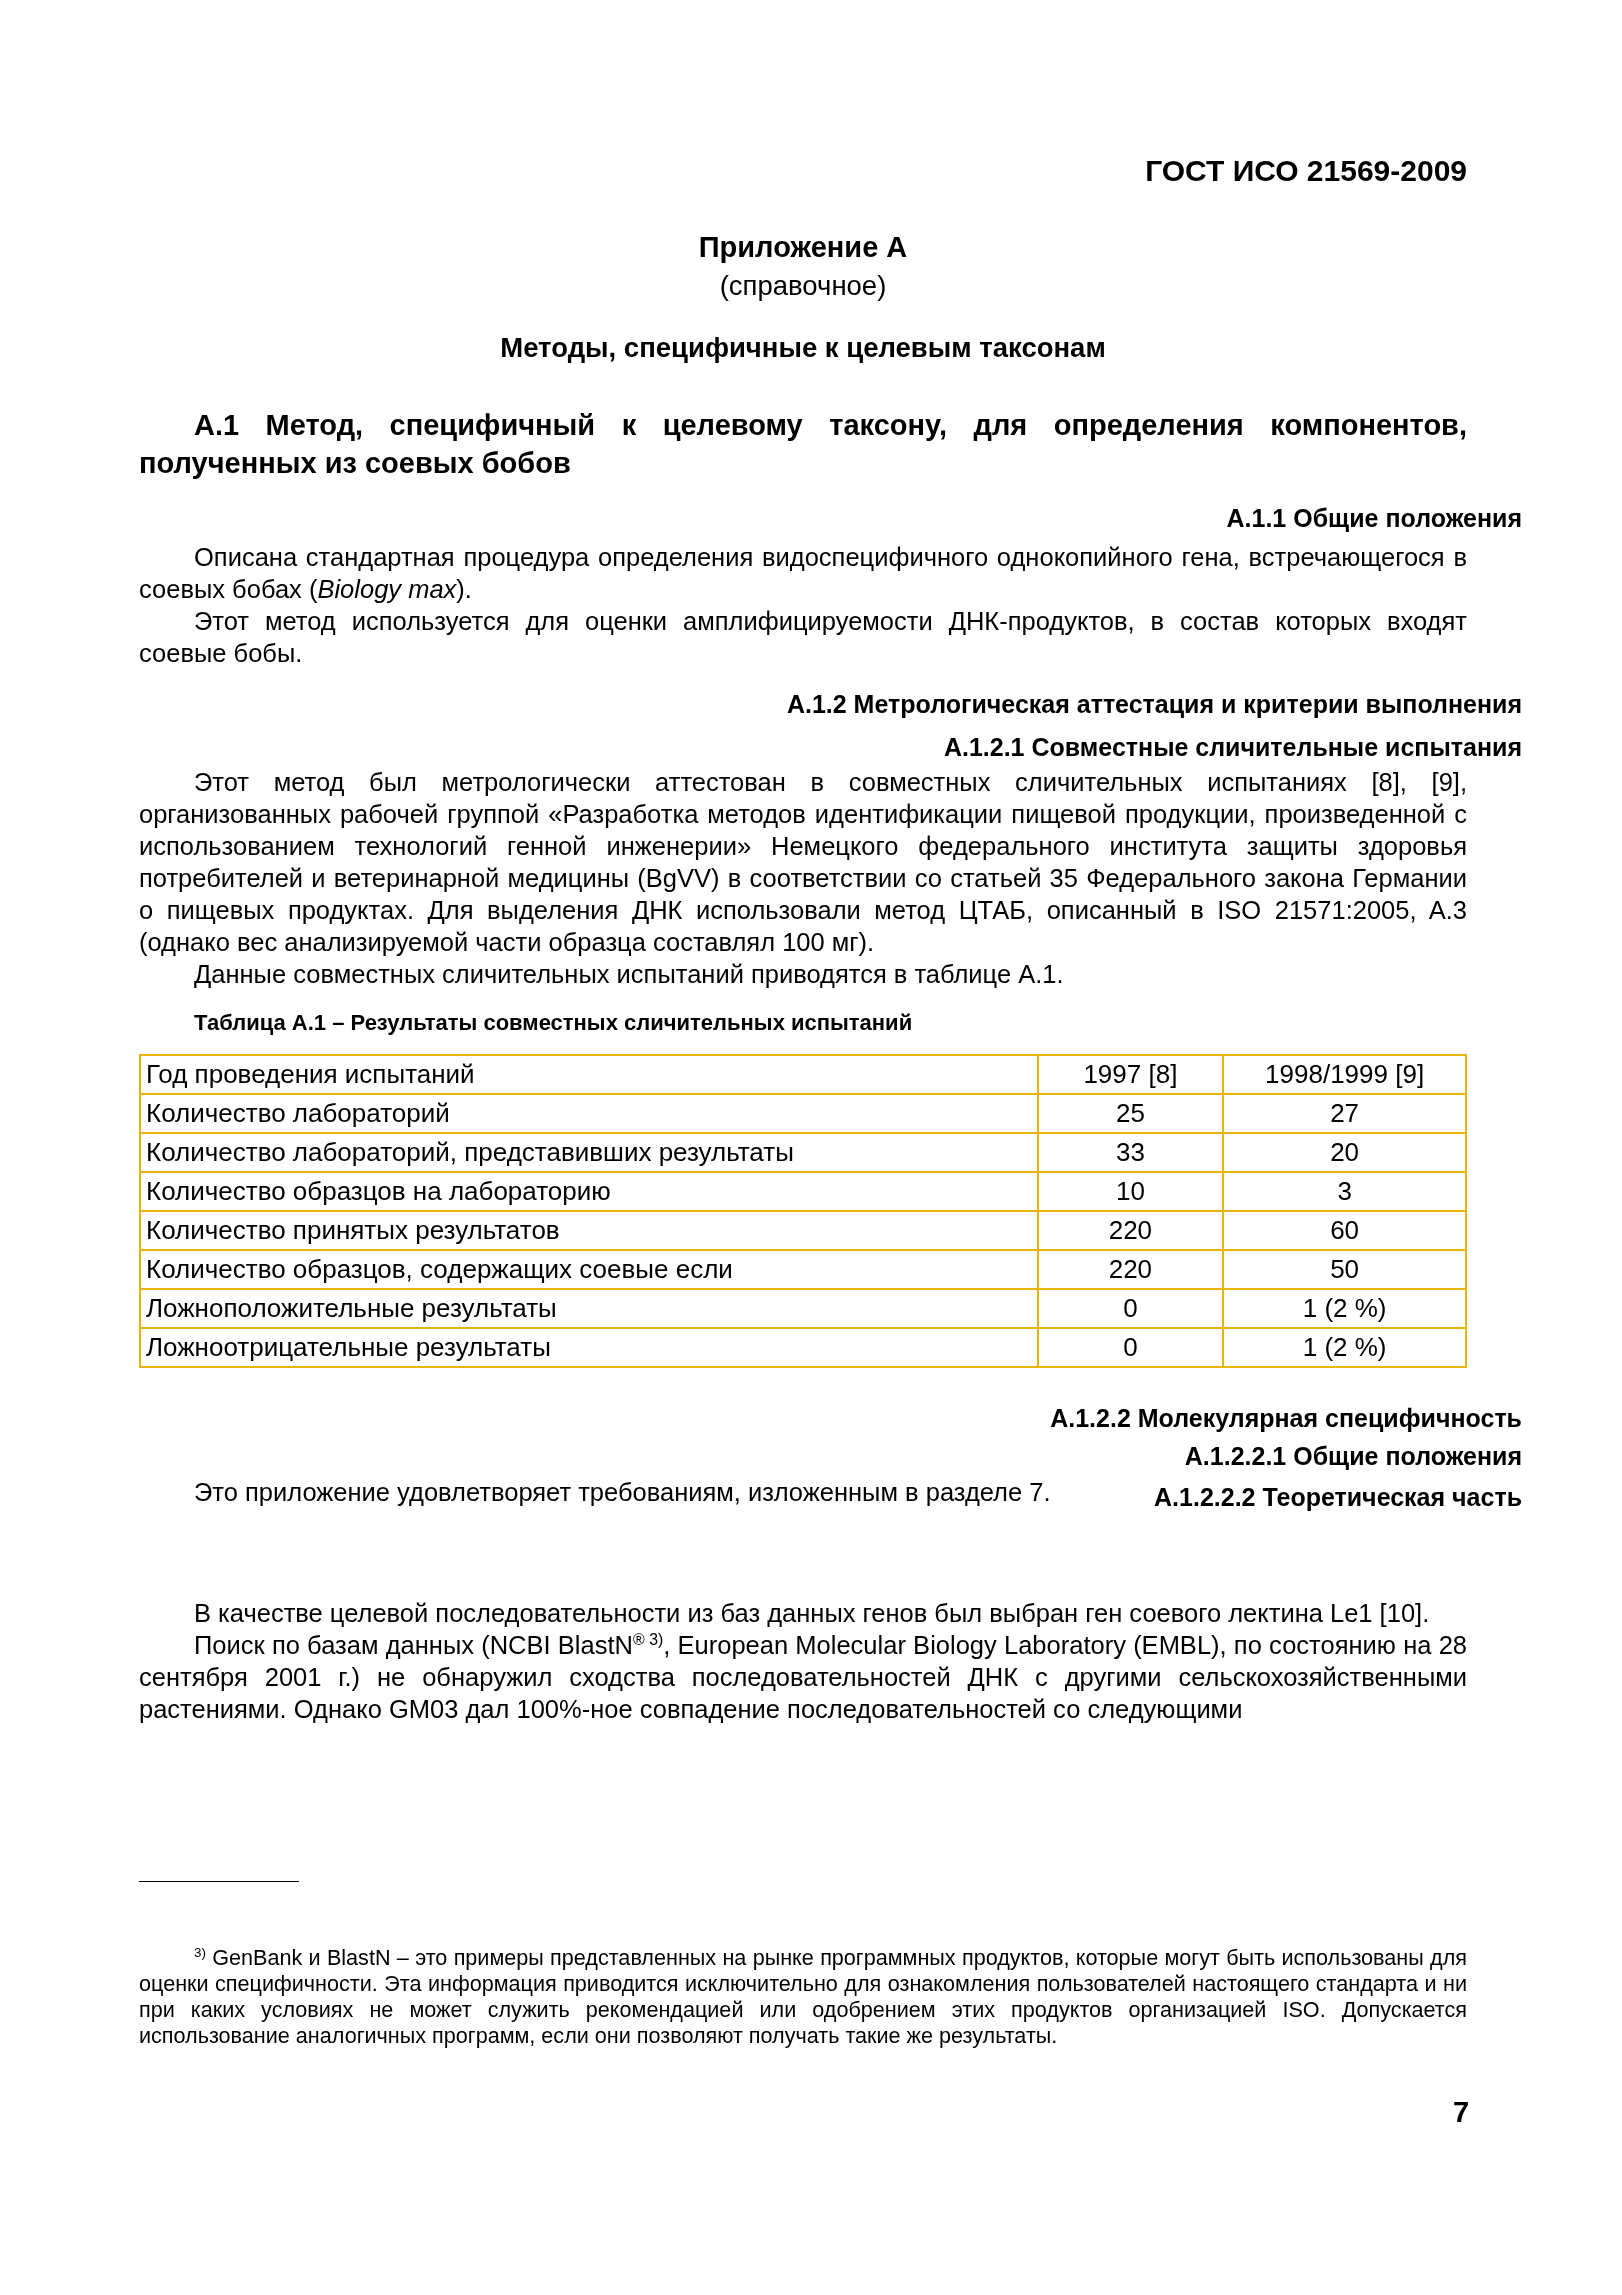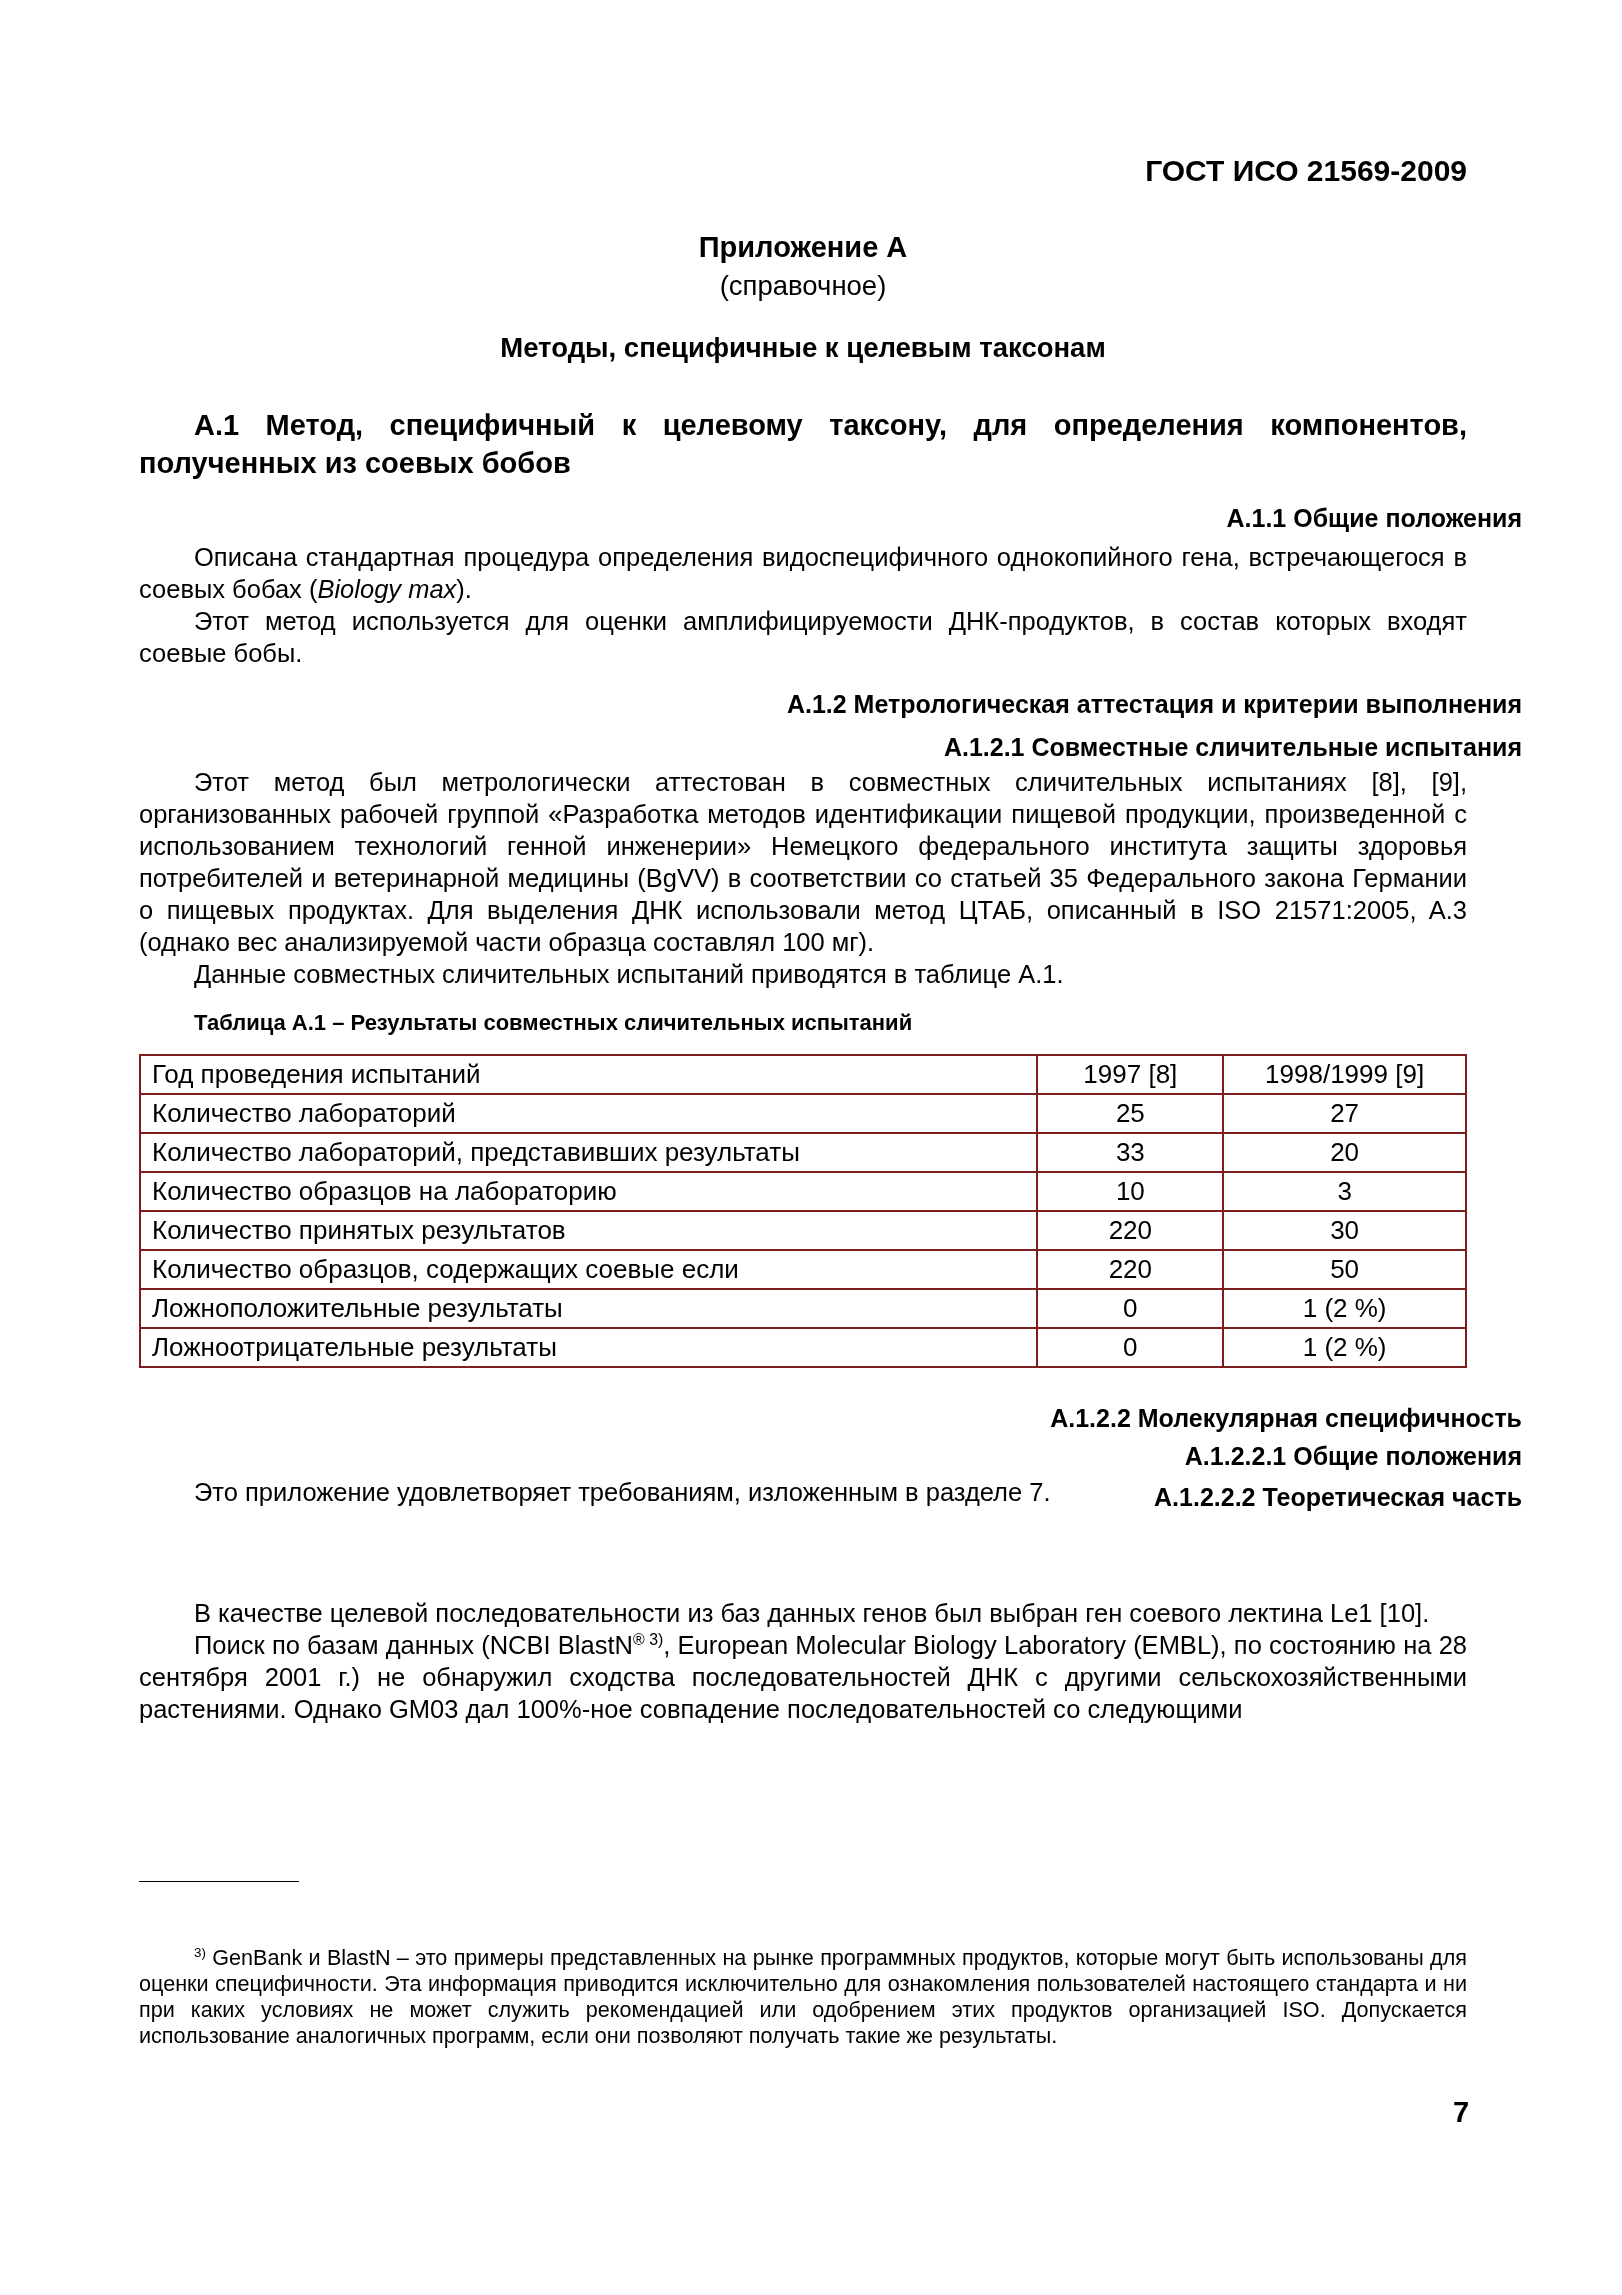--- a/index.html
+++ b/index.html
@@ -9,21 +9,21 @@
     .doc-code { position: absolute; right: 155px; top: 154px; font-weight: bold; font-size: 30px; letter-spacing: 0px; }
     .annex-title { position: absolute; left: 0; width: 100%; text-align: center; font-weight: bold; font-size: 29px; }
     .annex-sub { position: absolute; left: 0; width: 100%; text-align: center; font-size: 27.5px; }
     .annex-heading { position: absolute; left: 0; width: 100%; text-align: center; font-weight: bold; font-size: 27.5px; }
     .block { position: absolute; left: 0; width: 1328px; }
     .h1 { font-weight: bold; font-size: 29px; line-height: 38px; text-align: justify; text-indent: 55px; }
     .h2 { font-weight: bold; font-size: 25px; line-height: 34px; padding-left: 55px; text-align: right; }
     .p { font-size: 25.5px; line-height: 32px; text-align: justify; text-indent: 55px; margin: 0; }
     .caption { font-weight: bold; font-size: 22px; padding-left: 55px; }
     table.t { position: absolute; left: 0; width: 1328px; border-collapse: collapse; font-size: 26px; }
-    table.t td { border: 2px solid #7f1d1d; height: 37px; padding: 0 11px; line-height: 37px; }
+    table.t td { border: 2px solid #eab308; height: 37px; padding: 0 5px; line-height: 37px; }
     table.t td.num { text-align: center; }
     table.t col.c1 { width: 899px; }
     table.t col.c2 { width: 186px; }
     table.t col.c3 { width: 243px; }
     .fn-rule { position: absolute; left: 0; top: 1881px; width: 160px; height: 1.3px; background: #000; }
     .fn { position: absolute; left: 0; top: 1945px; width: 1328px; font-size: 21.6px; line-height: 26px; text-align: justify; text-indent: 55px; }
     sup { font-size: 0.62em; line-height: 0; }
     .page-num { position: absolute; left: 1453px; top: 2096px; font-weight: bold; font-size: 29px; }
     i { font-style: italic; }
   </style>
@@ -78,21 +78,21 @@
         <td class="num">20</td>
       </tr>
       <tr>
         <td>Количество образцов на лабораторию</td>
         <td class="num">10</td>
         <td class="num">3</td>
       </tr>
       <tr>
         <td>Количество принятых результатов</td>
         <td class="num">220</td>
-        <td class="num">30</td>
+        <td class="num">60</td>
       </tr>
       <tr>
         <td>Количество образцов, содержащих соевые если</td>
         <td class="num">220</td>
         <td class="num">50</td>
       </tr>
       <tr>
         <td>Ложноположительные результаты</td>
         <td class="num">0</td>
         <td class="num">1 (2 %)</td>

